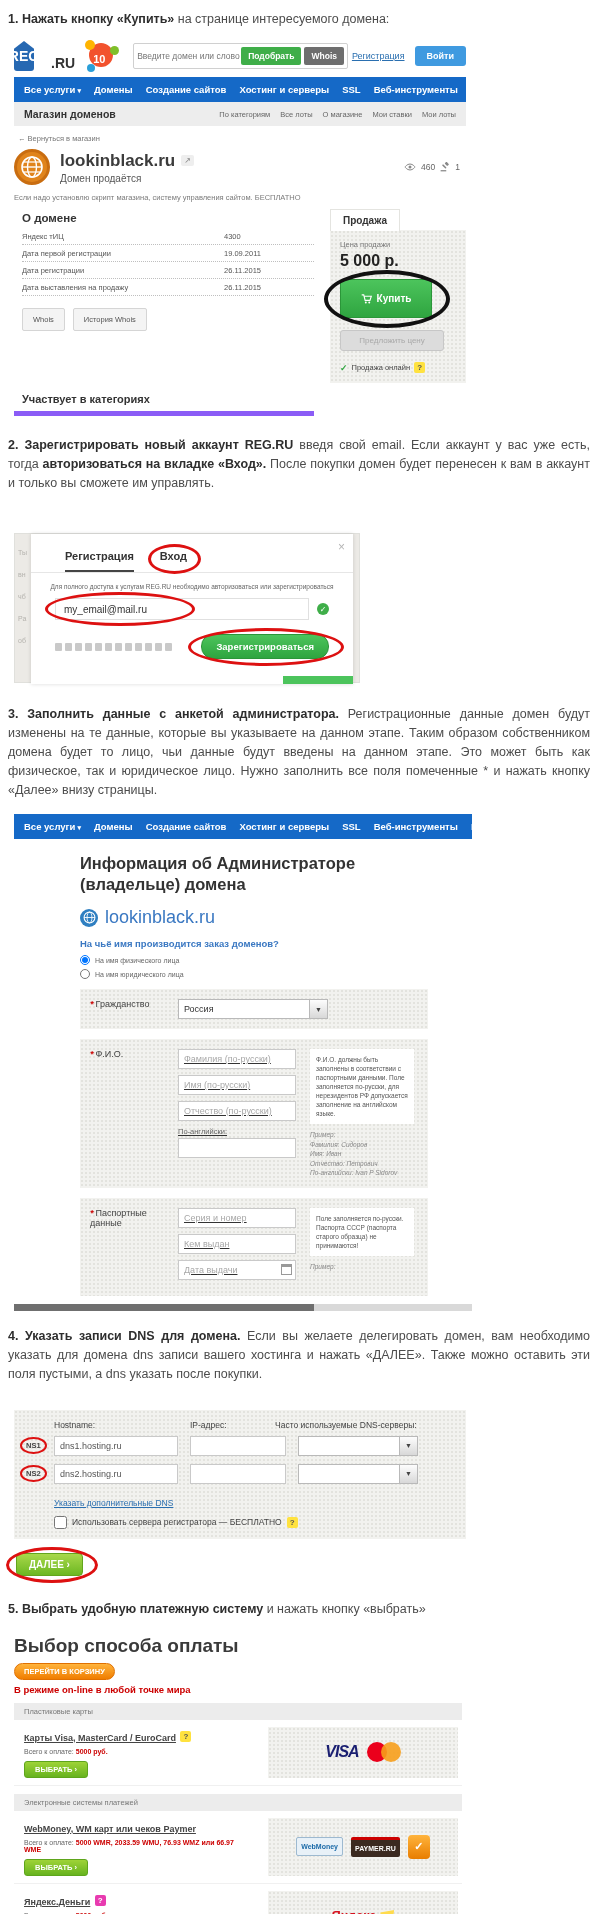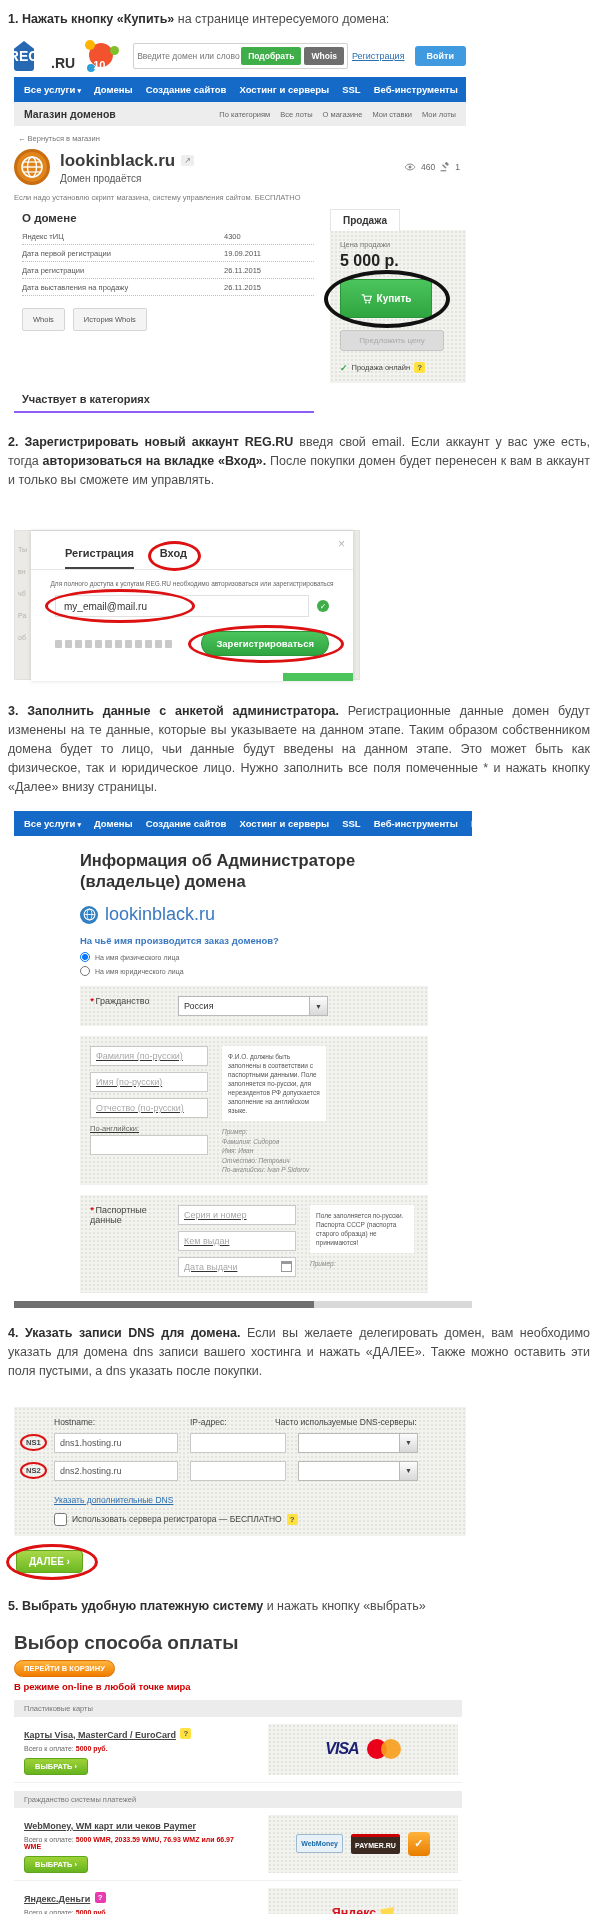--- a/index.html
+++ b/index.html
@@ -32,21 +32,21 @@
   .logo-house { width:20px; height:30px; background:#2668b2; color:#fff; font-weight:bold; font-size:14px;
                 display:flex; align-items:center; justify-content:center; border-radius:3px;
                 clip-path:polygon(0 26%,50% 0,100% 26%,100% 100%,0 100%); }
   .logo-ru { font-weight:bold; font-size:14px; color:#333; margin-left:17px; }
   .anniv { position:relative; width:34px; height:32px; margin-left:10px; }
   .anniv i { position:absolute; border-radius:50%; }
   .anniv .a1 { width:24px; height:24px; background:#f2522d; left:4px; top:3px; }
   .anniv .a2 { width:10px; height:10px; background:#ffb400; left:0; top:0; }
   .anniv .a3 { width:9px; height:9px; background:#7fbf2a; right:0; top:6px; }
   .anniv .a4 { width:8px; height:8px; background:#2a9fd8; left:2px; bottom:0; }
-  .anniv em { position:absolute; left:8px; top:19px; color:#fff; font-style:normal; font-weight:bold; font-size:11px; }
+  .anniv em { position:absolute; left:8px; top:13px; color:#fff; font-style:normal; font-weight:bold; font-size:11px; }
   .srch { display:flex; align-items:center; margin-left:14px; border:1px solid #d0d0d0; padding:3px; border-radius:2px; }
   .srch input { border:none; width:104px; font-size:8.5px; color:#999; outline:none; }
   .btn-pick { background:#3fae49; color:#fff; font-size:8.5px; font-weight:bold; border:none; border-radius:2px; padding:4px 7px; }
   .btn-whois { background:#6e6e6e; color:#fff; font-size:8.5px; font-weight:bold; border:none; border-radius:2px; padding:4px 7px; margin-left:3px; }
   .auth { margin-left:auto; display:flex; align-items:center; gap:10px; }
   .reg-link { font-size:9px; }
   .btn-login { background:#3f9ae0; color:#fff; font-size:9px; font-weight:bold; border:none; border-radius:3px; padding:5px 12px; }
   .nav { background:#1569c7; display:flex; align-items:center; height:25px; padding:0 10px; gap:13px; width:452px; overflow:hidden; white-space:nowrap; }
   .nav span { color:#fff; font-size:9.5px; font-weight:bold; }
   .nav .caret { font-size:7px; margin-left:2px; }
@@ -81,21 +81,21 @@
   .plabel { font-size:7.5px; color:#777; }
   .pval { font-size:16px; font-weight:bold; color:#222; margin-top:3px; }
   .buy-wrap { position:relative; margin-top:9px; width:92px; }
   .btn-buy { width:92px; background:linear-gradient(#4cc45c,#2fa540); border:1px solid #2b9639; color:#fff;
              font-weight:bold; font-size:10px; border-radius:3px; padding:13px 0; display:flex; align-items:center; justify-content:center; gap:5px; }
   .btn-offer { margin-top:12px; width:104px; background:#dcdcdc; color:#a9a9a9; border:1px solid #c7c7c7;
                font-size:8px; border-radius:3px; padding:5px 4px; text-align:center; }
   .online { margin-top:11px; display:flex; align-items:center; gap:4px; font-size:7.5px; color:#444; }
   .okchk { color:#2fa540; font-weight:bold; font-size:9px; }
   .cats { margin-top:10px; font-size:11px; font-weight:bold; color:#333; padding:0 0 6px 8px;
-          border-bottom:2px solid #8b5cf6; width:300px; }
+          border-bottom:5px solid #8b5cf6; width:300px; }
   
   .shot2 { margin:40px 0 0 14px; width:346px; height:150px; background:#eceae6; position:relative; border:1px solid #e0e0dc; }
   .sliver { position:absolute; left:3px; top:8px; font-size:7px; color:#b5b3ae; line-height:22px; }
   .modal { position:absolute; left:16px; top:0; width:322px; height:150px; background:#fff; box-shadow:0 0 4px rgba(0,0,0,.15); }
   .m-close { position:absolute; right:8px; top:6px; color:#b5b5b5; font-size:12px; }
   .m-tabs { display:flex; gap:26px; padding:16px 0 0 34px; border-bottom:1px solid #e6e6e6; }
   .m-tab { font-size:11px; font-weight:bold; color:#333; padding-bottom:8px; }
   .m-tab.active { border-bottom:2px solid #444; }
   .m-tab.login { position:relative; }
   .m-note { font-size:6.5px; color:#666; text-align:center; margin-top:10px; }
@@ -399,20 +399,21 @@
 
   <div class="fbox dotbg">
     <span class="flab"><i class="req">*</i><span>Гражданство</span></span>
     <span class="sel" style="width:150px;">
       <span style="font-size:9px; padding-left:5px;">Россия</span>
       <span class="selbtn">▼</span>
     </span>
   </div>
 
   <div class="fbox dotbg">
+    <span class="flab"><i class="req">*</i><span>Ф.И.О.</span></span>
     <span class="fmid">
       <input class="inp" placeholder="Фамилия (по-русски)" style="">
       <input class="inp" placeholder="Имя (по-русски)" style="">
       <input class="inp" placeholder="Отчество (по-русски)" style="">
       <div class="enlab">По-английски:</div>
       <input class="inp" style="">
     </span>
     <span class="fhelp">
       <div class="helpcard">Ф.И.О. должны быть заполнены в соответствии с паспортными данными. Поле заполняется по-русски, для нерезидентов РФ допускается заполнение на английском языке.</div>
       <div class="fex">
@@ -502,21 +503,21 @@
     </div>
     <div class="prow-r dotbg">
       <span class="visa">VISA</span>
       <span class="mc">
           <i class="c1"></i>
           <i class="c2"></i>
         </span>
     </div>
   </div>
 
-  <div class="pgroup">Гражданство системы платежей</div>
+  <div class="pgroup">Электронные системы платежей</div>
   <div class="prow">
     <div class="prow-l">
       <span class="pname link">WebMoney, WM карт или чеков Paymer</span>
       <div class="ptotal"><span>Всего к оплате: </span><b>5000 WMR, 2033.59 WMU, 76.93 WMZ или 66.97 WME</b></div>
       <span class="btn-select">ВЫБРАТЬ  ›</span>
     </div>
     <div class="prow-r dotbg">
       <span class="wm">WebMoney</span>
       <span class="paymer">PAYMER.RU</span>
       <span class="shield">✓</span>

